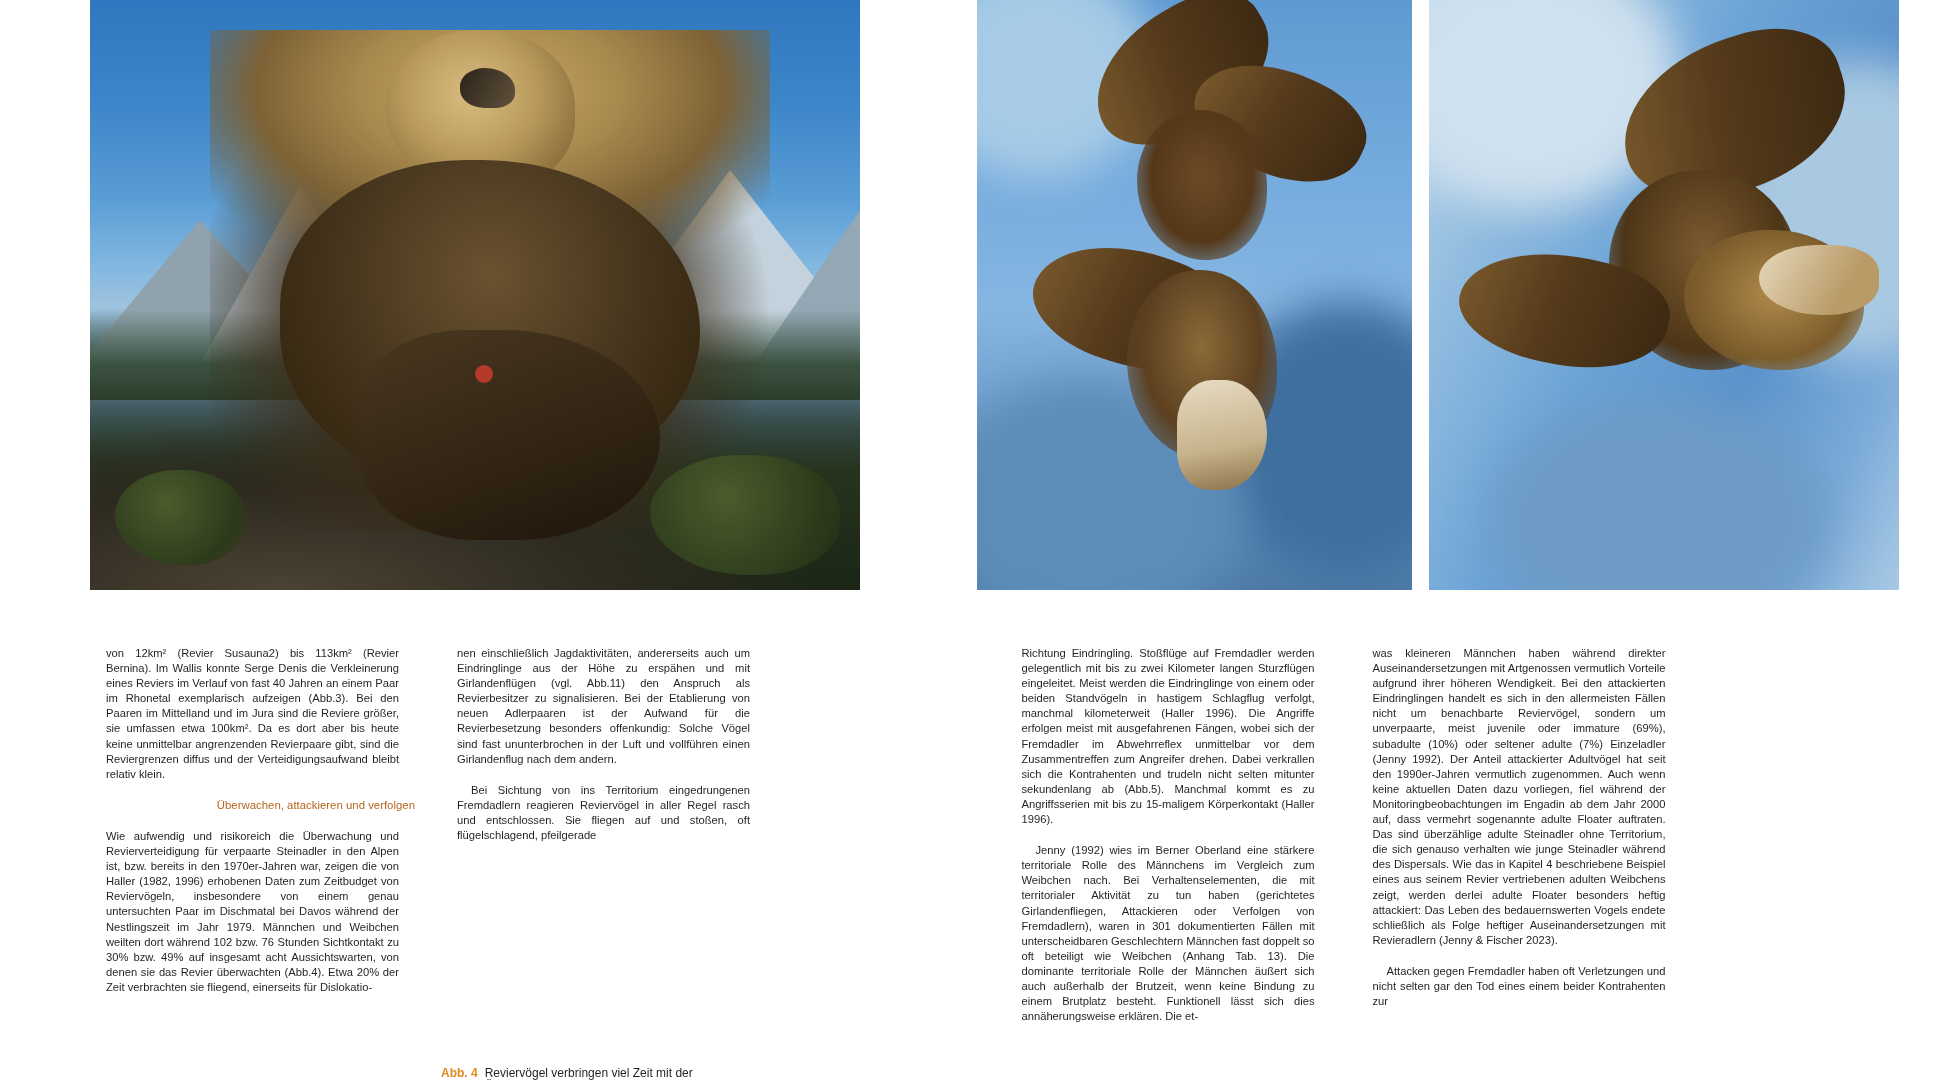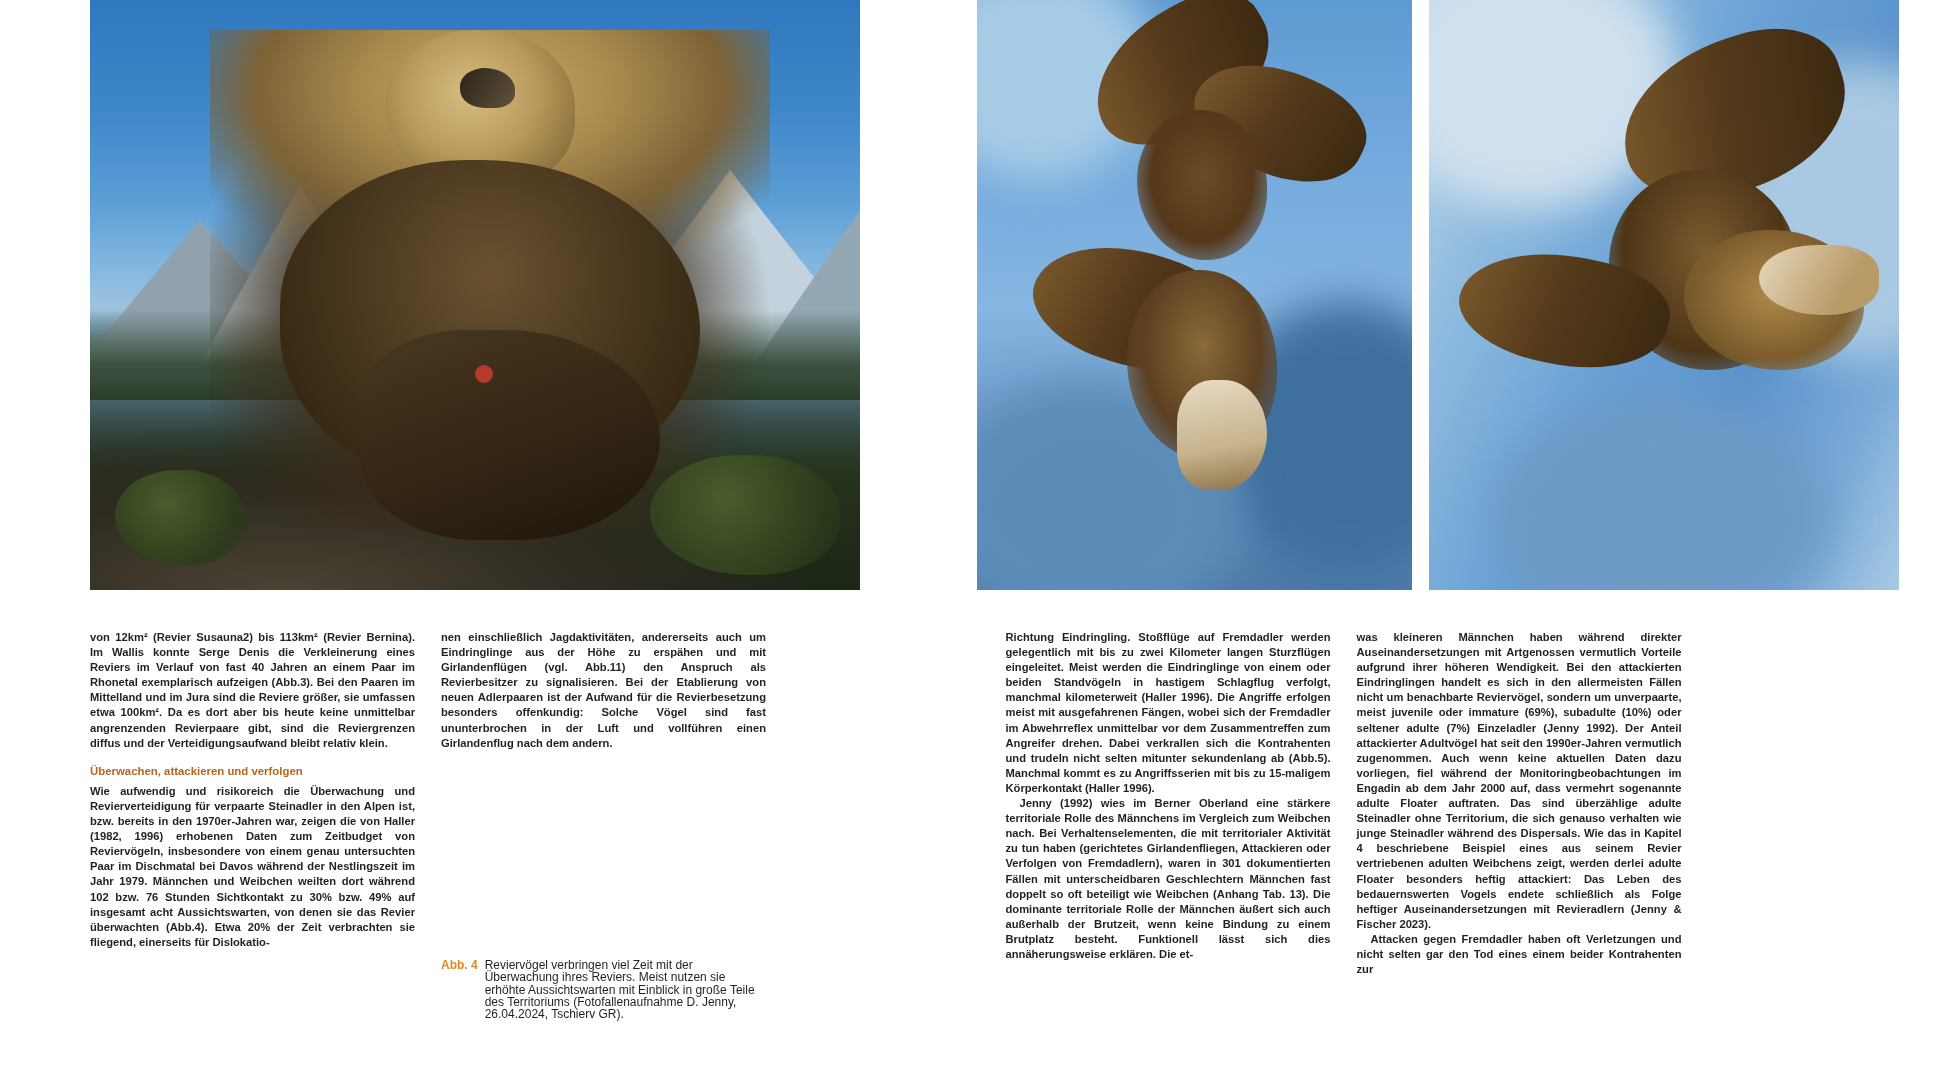--- a/index.html
+++ b/index.html
@@ -110,29 +110,29 @@
     gap: 26px;
   }
   .col {
     width: 325px;
     font-size: 11.2px;
     line-height: 15.1px;
     color: #231f20;
     text-align: justify;
     hyphens: auto;
   }
-  .col p { margin: 0; font-weight: bold; }
+  .col p { margin: 16px; }
   .col p.indent { text-indent: 14px; }
   .subhead {
     color: #b5651d;
-    font-weight: bold;
+    font-weight: normal;
     font-size: 11.4px;
     margin-top: 13px;
     margin-bottom: 5px;
-    text-align: left;
+    text-align: right;
   }
   .caption {
     font-size: 12px;
     line-height: 12.4px;
     color: #231f20;
     text-align: left;
     display: flex;
     gap: 7px;
     margin-top: 8px;
   }
@@ -185,20 +185,21 @@
     <div class="cols" style="left:90px;">
 
       <div class="col">
         <p>von 12km² (Revier Susauna2) bis 113km² (Revier Bernina). Im Wallis konnte Serge Denis die Verkleinerung eines Reviers im Verlauf von fast 40 Jahren an einem Paar im Rhonetal exemplarisch aufzeigen (Abb.3). Bei den Paaren im Mittelland und im Jura sind die Reviere größer, sie umfassen etwa 100km². Da es dort aber bis heute keine unmittelbar angrenzenden Revierpaare gibt, sind die Reviergrenzen diffus und der Verteidigungsaufwand bleibt relativ klein.</p>
         <div class="subhead">Überwachen, attackieren und verfolgen</div>
         <p>Wie aufwendig und risikoreich die Überwachung und Revierverteidigung für verpaarte Steinadler in den Alpen ist, bzw. bereits in den 1970er-Jahren war, zeigen die von Haller (1982, 1996) erhobenen Daten zum Zeitbudget von Reviervögeln, insbesondere von einem genau untersuchten Paar im Dischmatal bei Davos während der Nestlingszeit im Jahr 1979. Männchen und Weibchen weilten dort während 102 bzw. 76 Stunden Sichtkontakt zu 30% bzw. 49% auf insgesamt acht Aussichtswarten, von denen sie das Revier überwachten (Abb.4). Etwa 20% der Zeit verbrachten sie fliegend, einerseits für Dislokatio-</p>
       </div>
 
       <div class="col">
         <p>nen einschließlich Jagdaktivitäten, andererseits auch um Eindringlinge aus der Höhe zu erspähen und mit Girlandenflügen (vgl. Abb.11) den Anspruch als Revierbesitzer zu signalisieren. Bei der Etablierung von neuen Adlerpaaren ist der Aufwand für die Revierbesetzung besonders offenkundig: Solche Vögel sind fast ununterbrochen in der Luft und vollführen einen Girlandenflug nach dem andern.</p>
+        <p class="indent">Bei Sichtung von ins Territorium eingedrungenen Fremdadlern reagieren Reviervögel in aller Regel rasch und entschlossen. Sie fliegen auf und stoßen, oft flügelschlagend, pfeilgerade</p>
         <div class="cap-gap"></div>
         <div class="caption">
           <span class="lbl">Abb. 4</span>
           <span>Reviervögel verbringen viel Zeit mit der Überwachung ihres Reviers. Meist nutzen sie erhöhte Aussichtswarten mit Einblick in große Teile des Territoriums (Fotofallenaufnahme D. Jenny, 26.04.2024, Tschierv GR).</span>
         </div>
         <div class="cap-gap2"></div>
       </div>
 
     </div>
   </div>

